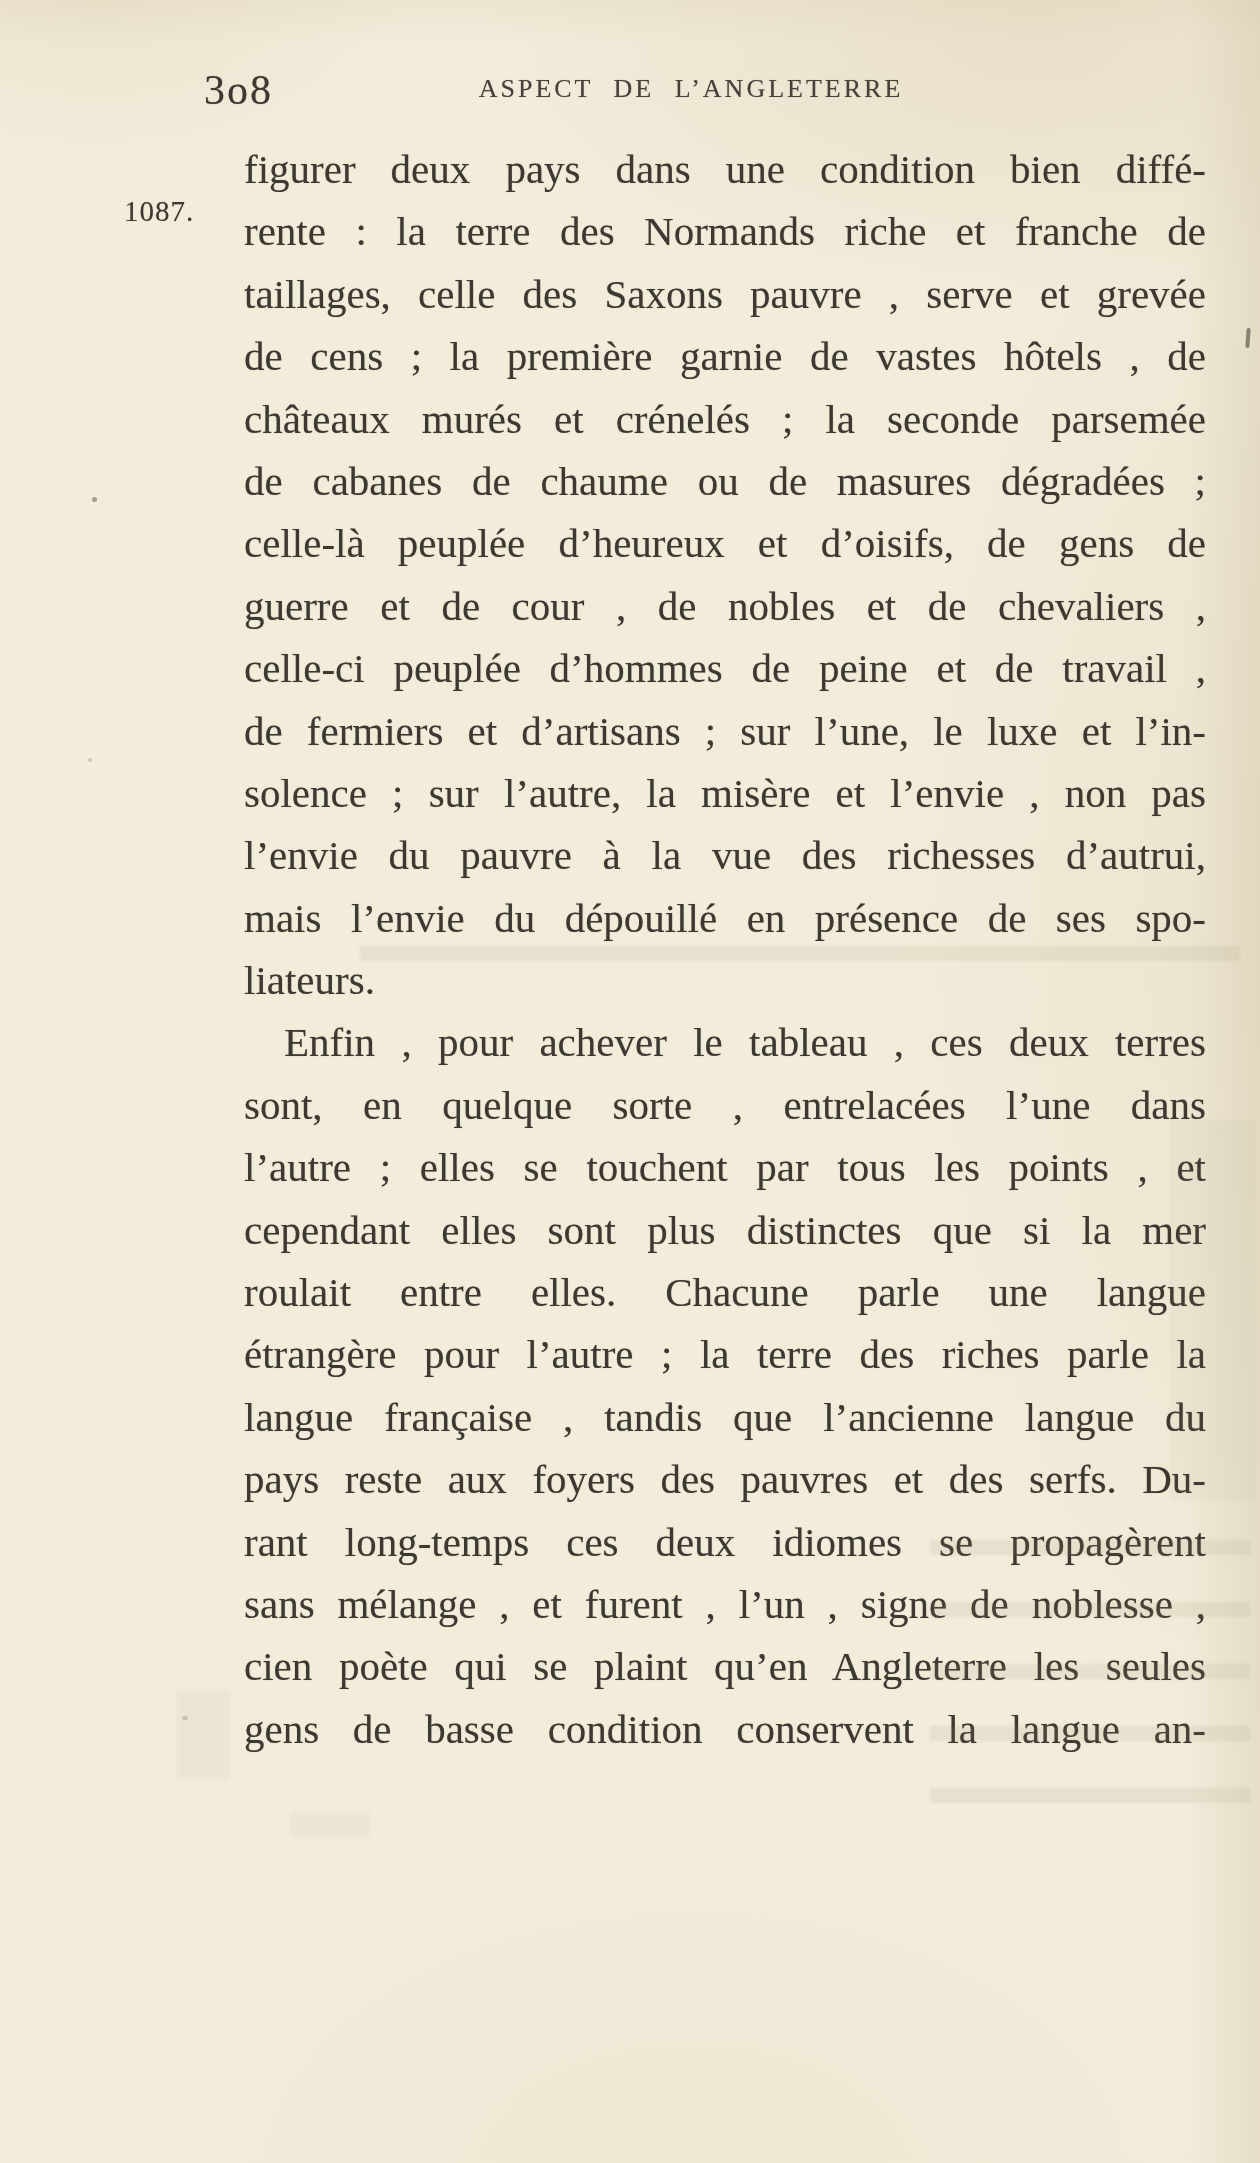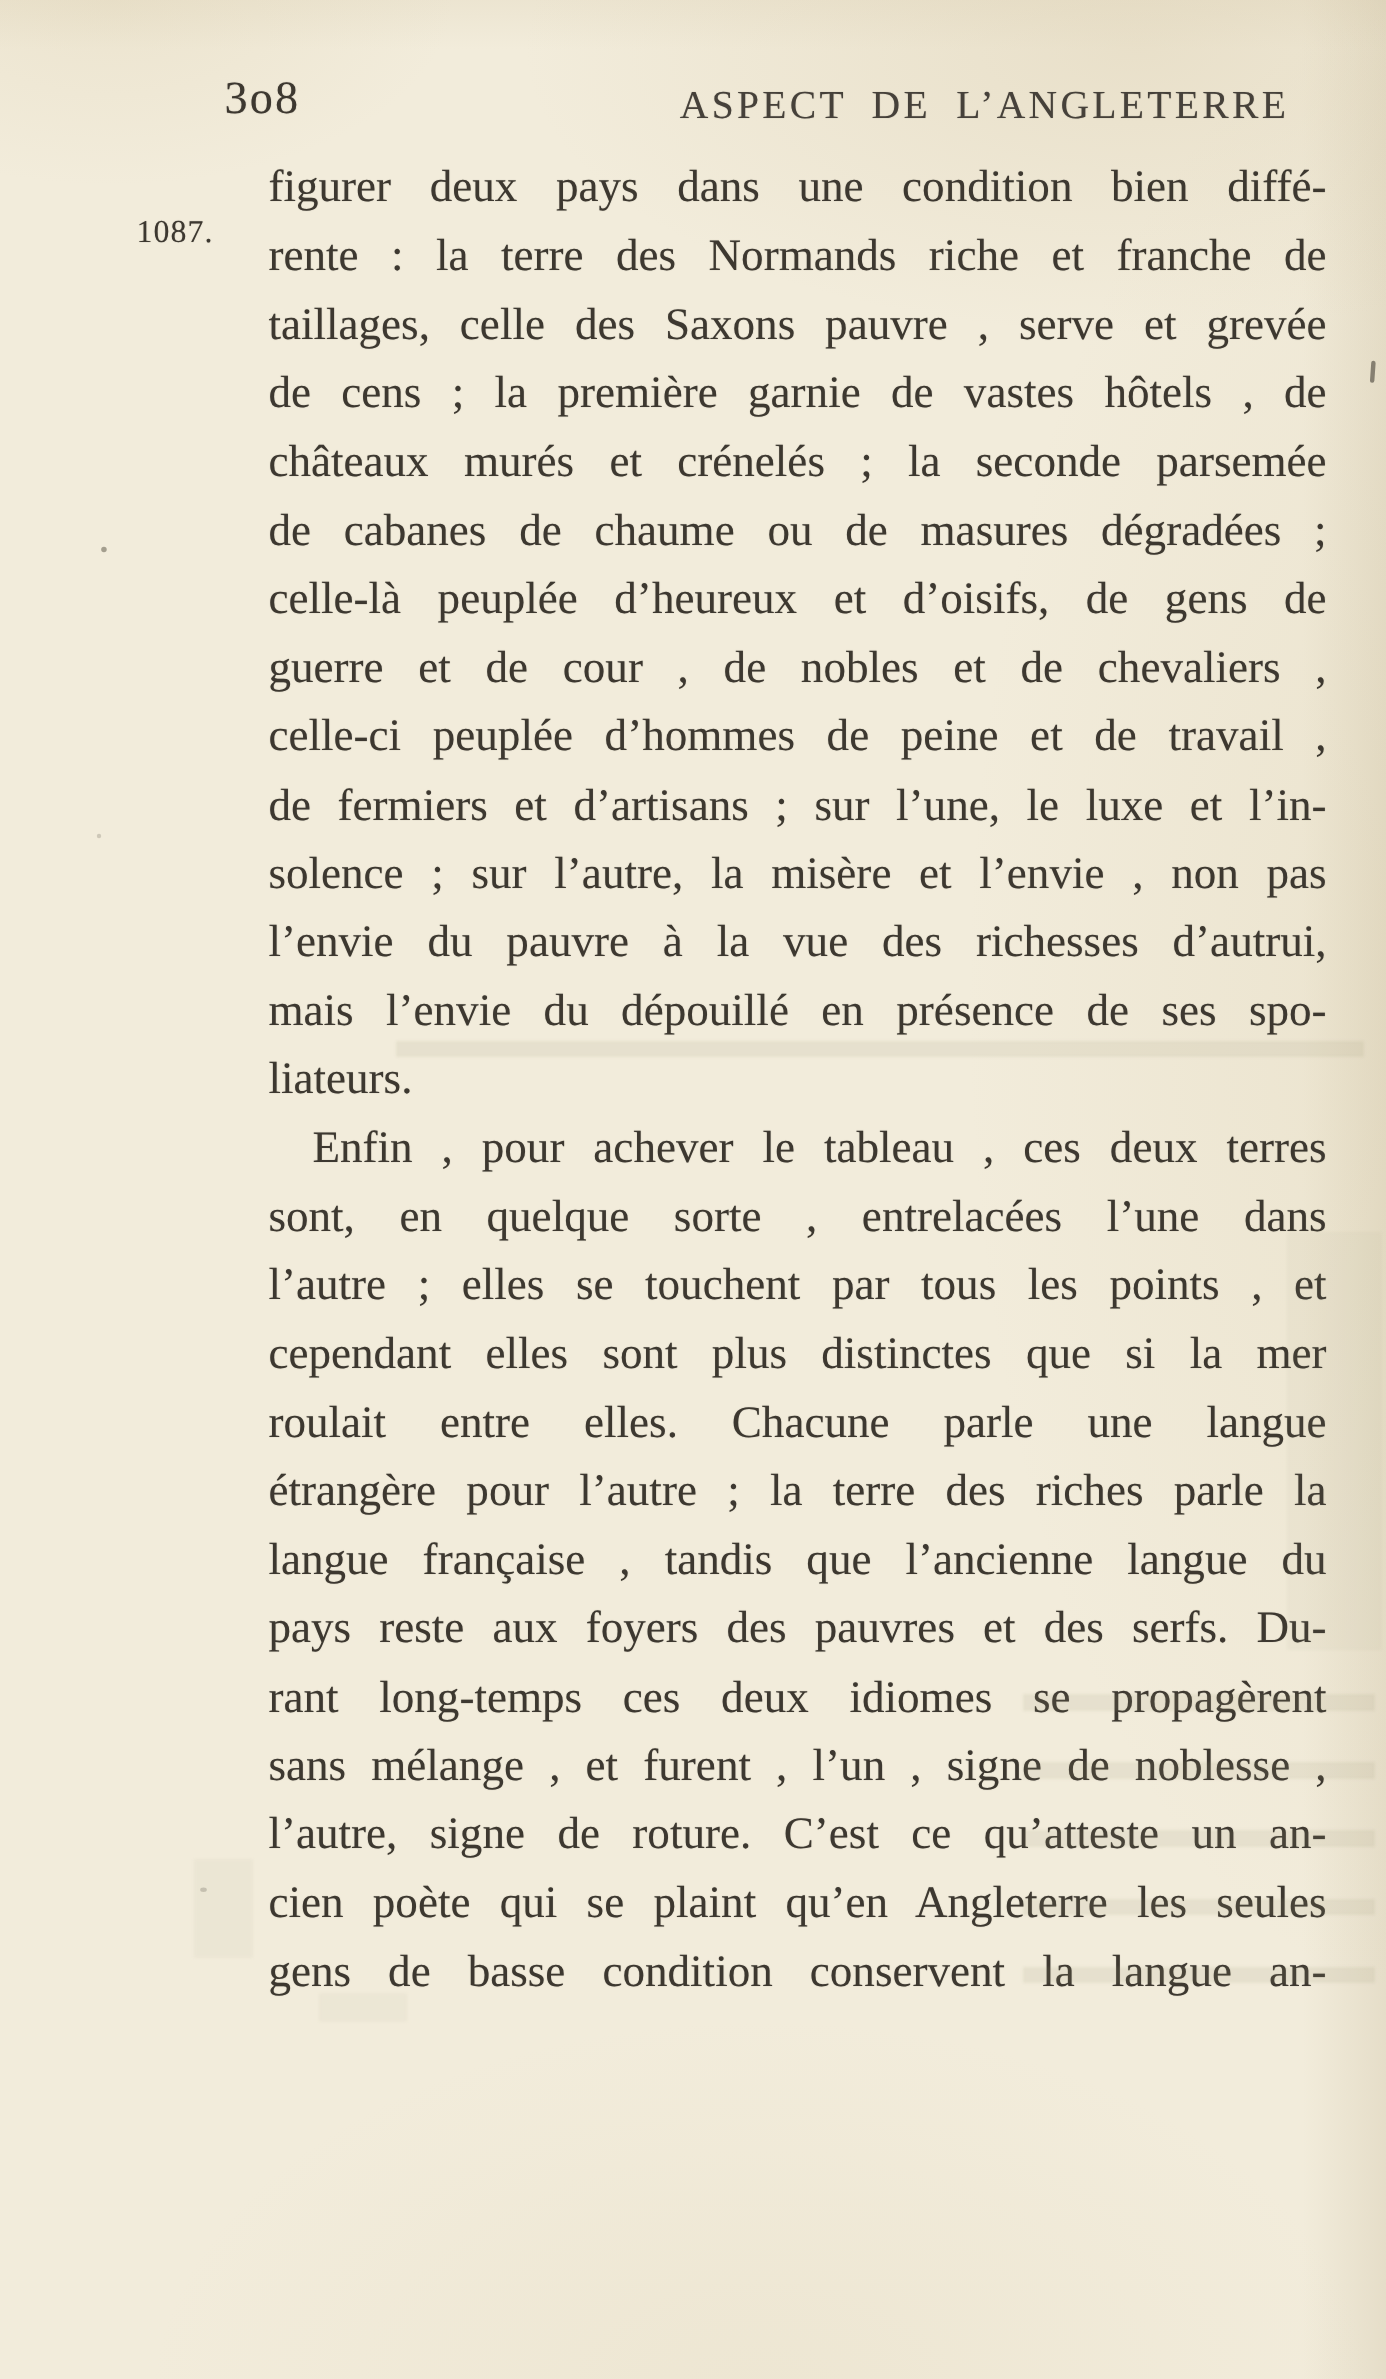--- a/index.html
+++ b/index.html
@@ -21,22 +21,22 @@
       linear-gradient(90deg, rgba(225,213,180,0.0) 94%, rgba(185,170,135,0.22) 100%),
       linear-gradient(180deg, rgba(205,190,155,0.16) 0px, rgba(205,190,155,0.0) 45px);
   }
   .pagenum {
     position:absolute; left:204px; top:66px;
     font-size:42px; letter-spacing:2px;
     text-shadow: 0 0 1px rgba(61,56,48,0.45);
   }
   .running-header {
     position:absolute; left:210px; top:74px; width:962px;
-    text-align:right;
-    font-size:36px; letter-spacing:3px; word-spacing:11px;
+    text-align:center;
+    font-size:26px; letter-spacing:3px; word-spacing:11px;
     color: var(--header-ink, #46413a);
     text-shadow: 0 0 1px rgba(70,65,58,0.4);
   }
   .margin-note {
     position:absolute; left:124px; top:160px;
     font-size:29px; letter-spacing:1px;
     text-shadow: 0 0 1px rgba(61,56,48,0.4);
     margin-top: 35px;
   }
   .body {
@@ -101,21 +101,20 @@
       <div class="line indent">Enfin , pour achever le tableau , ces deux terres</div>
       <div class="line">sont, en quelque sorte , entrelacées l’une dans</div>
       <div class="line">l’autre ; elles se touchent par tous les points , et</div>
       <div class="line">cependant elles sont plus distinctes que si la mer</div>
       <div class="line">roulait entre elles. Chacune parle une langue</div>
       <div class="line">étrangère pour l’autre ; la terre des riches parle la</div>
       <div class="line">langue française , tandis que l’ancienne langue du</div>
       <div class="line">pays reste aux foyers des pauvres et des serfs. Du-</div>
       <div class="line">rant long-temps ces deux idiomes se propagèrent</div>
       <div class="line">sans mélange , et furent , l’un , signe de noblesse ,</div>
-      <div class="line">l’autre, signe de roture. C’est ce qu’atteste un an-</div>
       <div class="line">cien poète qui se plaint qu’en Angleterre les seules</div>
       <div class="line">gens de basse condition conservent la langue an-</div>
     </div>
 
   <div class="ghost ghost-stripes" style="left:930px; top:1540px; width:320px; height:280px;"></div>
   <div class="ghost ghost-stripes" style="left:360px; top:946px; width:880px; height:58px;"></div>
   <div class="ghost ghost-block" style="left:1170px; top:1120px; width:86px; height:380px; opacity:.5;"></div>
   <div class="ghost ghost-block" style="left:176px; top:1690px; width:54px; height:90px; opacity:.55;"></div>
   <div class="ghost ghost-block" style="left:290px; top:1812px; width:80px; height:26px; opacity:.5;"></div>
 

